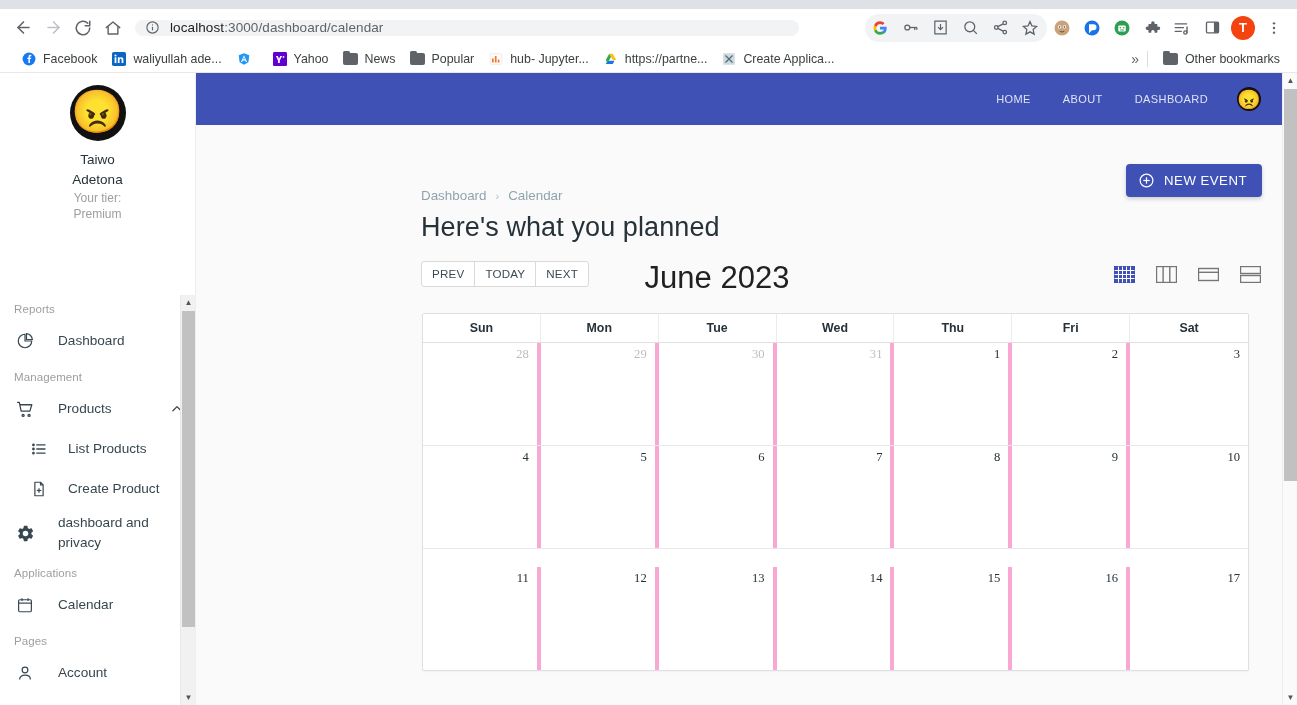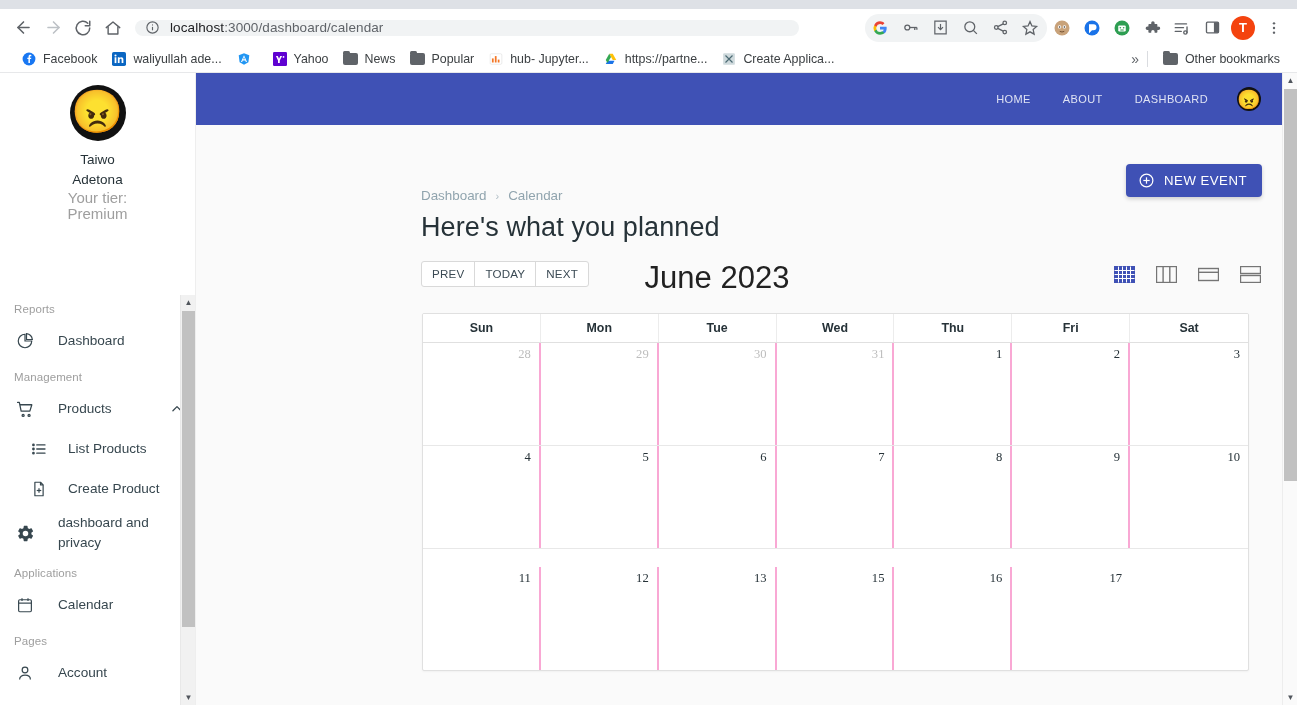--- a/index.html
+++ b/index.html
@@ -142,21 +142,21 @@
     overflow: hidden;
   }
   .avatar-big span { transform: translateY(-1px); }
   .profile-name {
     font-size: 13.5px; color: #263238;
     line-height: 20px;
     margin-top: 9px;
     width: 80px; margin-left: auto; margin-right: auto;
   }
   .profile-tier {
-    font-size: 15px; color: #9e9e9e;
+    font-size: 12px; color: #9e9e9e;
     line-height: 16px;
     width: 70px; margin: 0 auto;
   }
   .nav-scroll {
     position: absolute;
     top: 220px; left: 0;
     width: 196px;
     height: 412px;
     overflow: hidden;
   }
@@ -339,21 +339,21 @@
   }
   .cal-head div:last-child { border-right: none; }
   .cal-week {
     display: grid;
     grid-template-columns: repeat(7, 1fr);
     height: 103px;
     border-bottom: 1px solid #e8e8e8;
   }
   .cal-week:last-child { border-bottom: none; margin-top: 18px; }
   .cal-cell {
-    border-right: 2px solid #f9a8d4;
+    border-right: 4px solid #f9a8d4;
     padding: 4px 8px 0 0;
     text-align: right;
     font-size: 12.6px;
     color: #263238;
     font-family: "Liberation Serif", serif;
   }
   .cal-cell:last-child { border-right: none; }
   .cal-cell.other { color: #bdbdbd; }
 
   
@@ -837,20 +837,21 @@
           <div class="cal-cell">7</div>
           <div class="cal-cell">8</div>
           <div class="cal-cell">9</div>
           <div class="cal-cell">10</div>
         </div>
 
         <div class="cal-week">
           <div class="cal-cell">11</div>
           <div class="cal-cell">12</div>
           <div class="cal-cell">13</div>
+          <div class="cal-cell">14</div>
           <div class="cal-cell">15</div>
           <div class="cal-cell">16</div>
           <div class="cal-cell">17</div>
         </div>
       </div>
     </div>
   </main>
 
   <div id="page-scroll">
     <div class="ps-arrow">▲</div>

